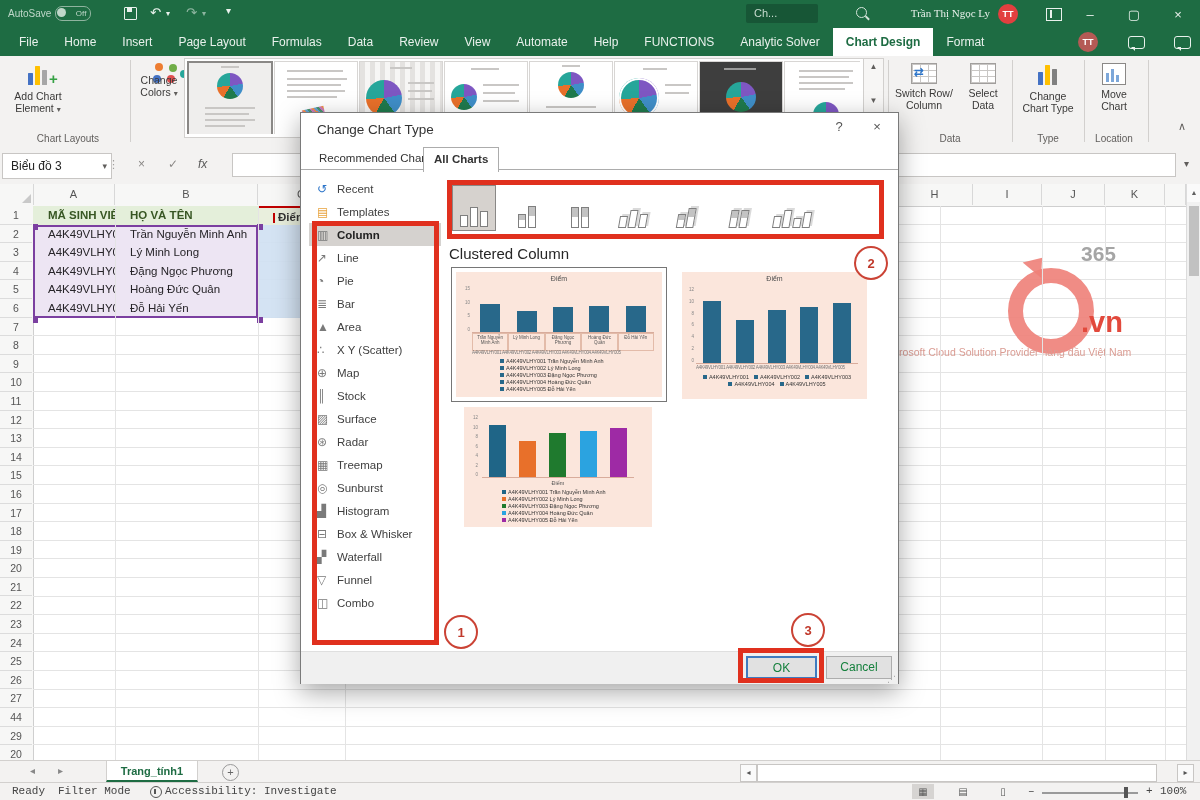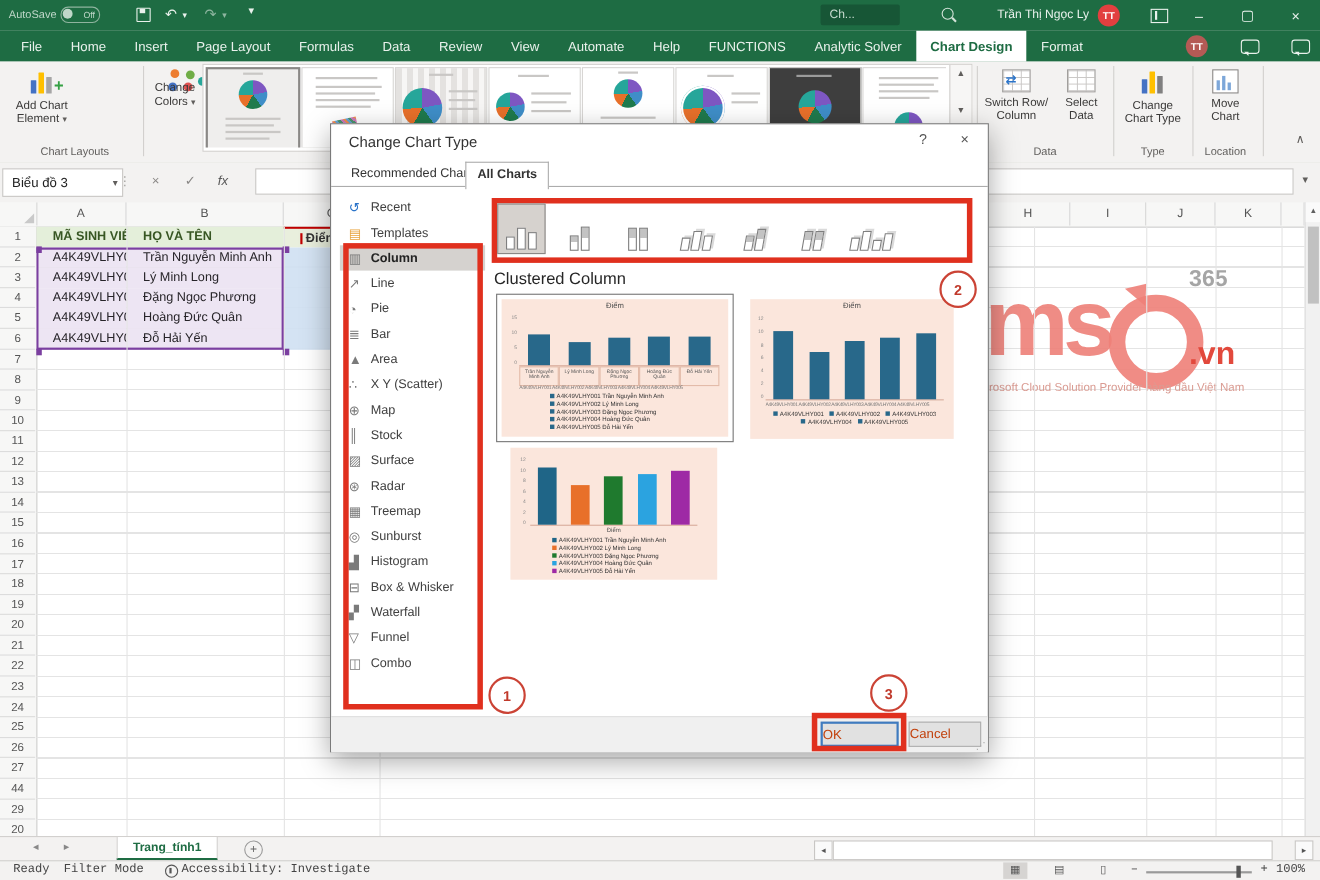--- a/index.html
+++ b/index.html
@@ -10,21 +10,21 @@
   #titlebar .qat{position:absolute;top:5px;font-size:13px;color:#EAF2ED;}
   .autosave{position:absolute;left:8px;top:6px;font-size:10px;color:#BFD7C9;display:flex;align-items:center;gap:4px;}
   .as-pill{width:30px;height:13px;border:1px solid #8FB49F;border-radius:7px;position:relative;font-size:8px;color:#BFD7C9;display:flex;align-items:center;justify-content:flex-end;padding-right:4px;}
   .as-pill::before{content:"";position:absolute;left:1px;top:1px;width:9px;height:9px;border-radius:50%;background:#BFD7C9;}
   .save-ico{position:absolute;left:124px;top:7px;width:11px;height:11px;border:1.5px solid #E9F1EC;border-radius:1px;}
   .save-ico::before{content:"";position:absolute;left:2px;top:0;width:5px;height:4px;background:#E9F1EC;}
   #doc-title{position:absolute;left:380px;top:6px;width:280px;text-align:center;font-size:12px;color:#EAF2ED;white-space:nowrap;}
   .search-pill{position:absolute;left:746px;top:4px;width:64px;height:19px;background:#18573​6;background:#175636;color:#C8DCD0;font-size:11px;line-height:19px;padding-left:8px;border-radius:2px;}
   .search-ico{position:absolute;left:856px;top:7px;width:9px;height:9px;border:1.5px solid #D5E4DA;border-radius:50%;}
   .search-ico::after{content:"";position:absolute;left:8px;top:9px;width:5px;height:1.5px;background:#D5E4DA;transform:rotate(45deg);}
-  #user-name{position:absolute;left:878px;top:7px;width:112px;font-size:11px;color:#E9F1EC;text-align:right;white-space:nowrap;}
+  #user-name{position:absolute;left:878px;top:7px;width:112px;font-size:11px;color:#E9F1EC;text-align:right;white-space:nowrap;font-family:Liberation Serif, serif;}
   .avatar{width:20px;height:20px;border-radius:50%;background:#E23F3F;color:#fff;font-size:9px;font-weight:bold;
           display:flex;align-items:center;justify-content:center;}
   #tb-avatar{position:absolute;left:998px;top:4px;}
   .win-ico{position:absolute;top:0;width:36px;height:28px;color:#E9F1EC;font-size:13px;display:flex;align-items:center;justify-content:center;}
   .disp-ico{position:absolute;left:1046px;top:8px;width:14px;height:11px;border:1.5px solid #E9F1EC;}
   .disp-ico::before{content:"";position:absolute;left:3px;top:1px;width:1.5px;height:8px;background:#E9F1EC;}
   
   #tabrow{position:absolute;left:0;top:28px;width:1200px;height:28px;background:#1E6C43;}
   #tabs{position:absolute;left:6px;top:0;height:28px;display:flex;}
   .rtab{height:28px;line-height:28px;padding:0 13px;color:#E9F1EC;font-size:12px;white-space:nowrap;}
@@ -136,21 +136,21 @@
   .barrow i{display:block;background:#28688A;}
   .catrow{position:absolute;display:flex;}
   .catrow div{flex:1;border:0.5px solid #E3BBA9;font-size:4.5px;line-height:5px;color:#555;text-align:center;padding:1px 0;overflow:hidden;height:14px;}
   .codesrow{position:absolute;font-size:4.5px;color:#777;white-space:nowrap;overflow:hidden;letter-spacing:-0.3px;}
   .leg{position:absolute;font-size:5.5px;color:#333;line-height:7px;}
   .leg .li{white-space:nowrap;}
   .leg .sw{display:inline-block;width:4px;height:4px;background:#28688A;margin-right:2px;}
   .xlab{position:absolute;width:100%;text-align:center;font-size:5.5px;color:#555;}
   
   #dlg-footer{position:absolute;left:0;top:538px;width:597px;height:32px;background:#F0F0F0;border-top:1px solid #DFDFDF;}
-  .dbtn{position:absolute;top:4px;height:23px;line-height:21px;text-align:left;font-size:12px;color:#c2410c;background:#E1E1E1;box-sizing:border-box;}
+  .dbtn{position:absolute;top:4px;height:23px;line-height:21px;text-align:center;font-size:12px;color:#15803d;background:#E1E1E1;box-sizing:border-box;}
   #ok-btn{left:445px;width:71px;border:2px solid #3F7BBF;}
   #cancel-btn{left:525px;width:66px;border:1px solid #ADADAD;}
   .grip{position:absolute;right:2px;bottom:0;font-size:9px;color:#AAA;}
   
   #tabsbar{position:absolute;left:0;top:760px;width:1200px;height:22px;background:#F3F2F1;border-top:1px solid #D2D0CE;}
   .nav-arr{position:absolute;top:4px;font-size:10px;color:#888;}
   #sheet-tab{position:absolute;left:106px;top:0;width:92px;height:21px;background:#fff;border-left:1px solid #D2D0CE;border-right:1px solid #D2D0CE;border-bottom:2px solid #1E6C43;color:#1E6C43;font-weight:bold;font-size:11px;text-align:center;line-height:20px;box-sizing:border-box;}
   #add-sheet{position:absolute;left:222px;top:3px;width:15px;height:15px;border:1px solid #999;border-radius:50%;color:#666;font-size:11px;line-height:14px;text-align:center;}
   #hscroll{position:absolute;left:740px;top:3px;width:452px;height:16px;}
   #hscroll .ha{position:absolute;top:0;width:15px;height:16px;border:1px solid #C8C6C4;background:#FAFAFA;text-align:center;font-size:8px;line-height:15px;color:#555;}
@@ -412,21 +412,20 @@
           <div class="cell " style="left: 82px; width: 143px; top: 93px; background: rgb(245, 240, 249);">Đỗ Hải Yến</div>
         </div>
       <div id="sel-blue" style="left: 225px; top: 18.6px; width: 87px; height: 93px;"></div>
       <div id="sel-purple" style="left: 0px; top: 18.6px; width: 225px; height: 93px;">
           <div class="handle" style="left: -3px; top: -3px;"></div>
           <div class="handle" style="left: 222px; top: -3px;"></div>
           <div class="handle" style="left: -3px; top: 90px;"></div>
           <div class="handle" style="left: 222px; top: 90px;"></div>
         </div>
       <div id="watermark" style="left:862px;top:48px;width:300px;height:120px">
-        <div class="wm-ms">ms</div>
         <div class="wm-o"></div>
         <div class="wm-arrow"></div>
         <div class="wm-365">365</div>
         <div class="wm-vn">.vn</div>
         <div class="wm-tag">Microsoft Cloud Solution Provider hàng đầu Việt Nam</div>
       </div>
     <div class="vline" style="left: 82px;"></div>
         <div class="vline" style="left: 225px;"></div>
         <div class="vline" style="left: 312px;"></div>
         <div class="vline" style="left: 907px;"></div>

